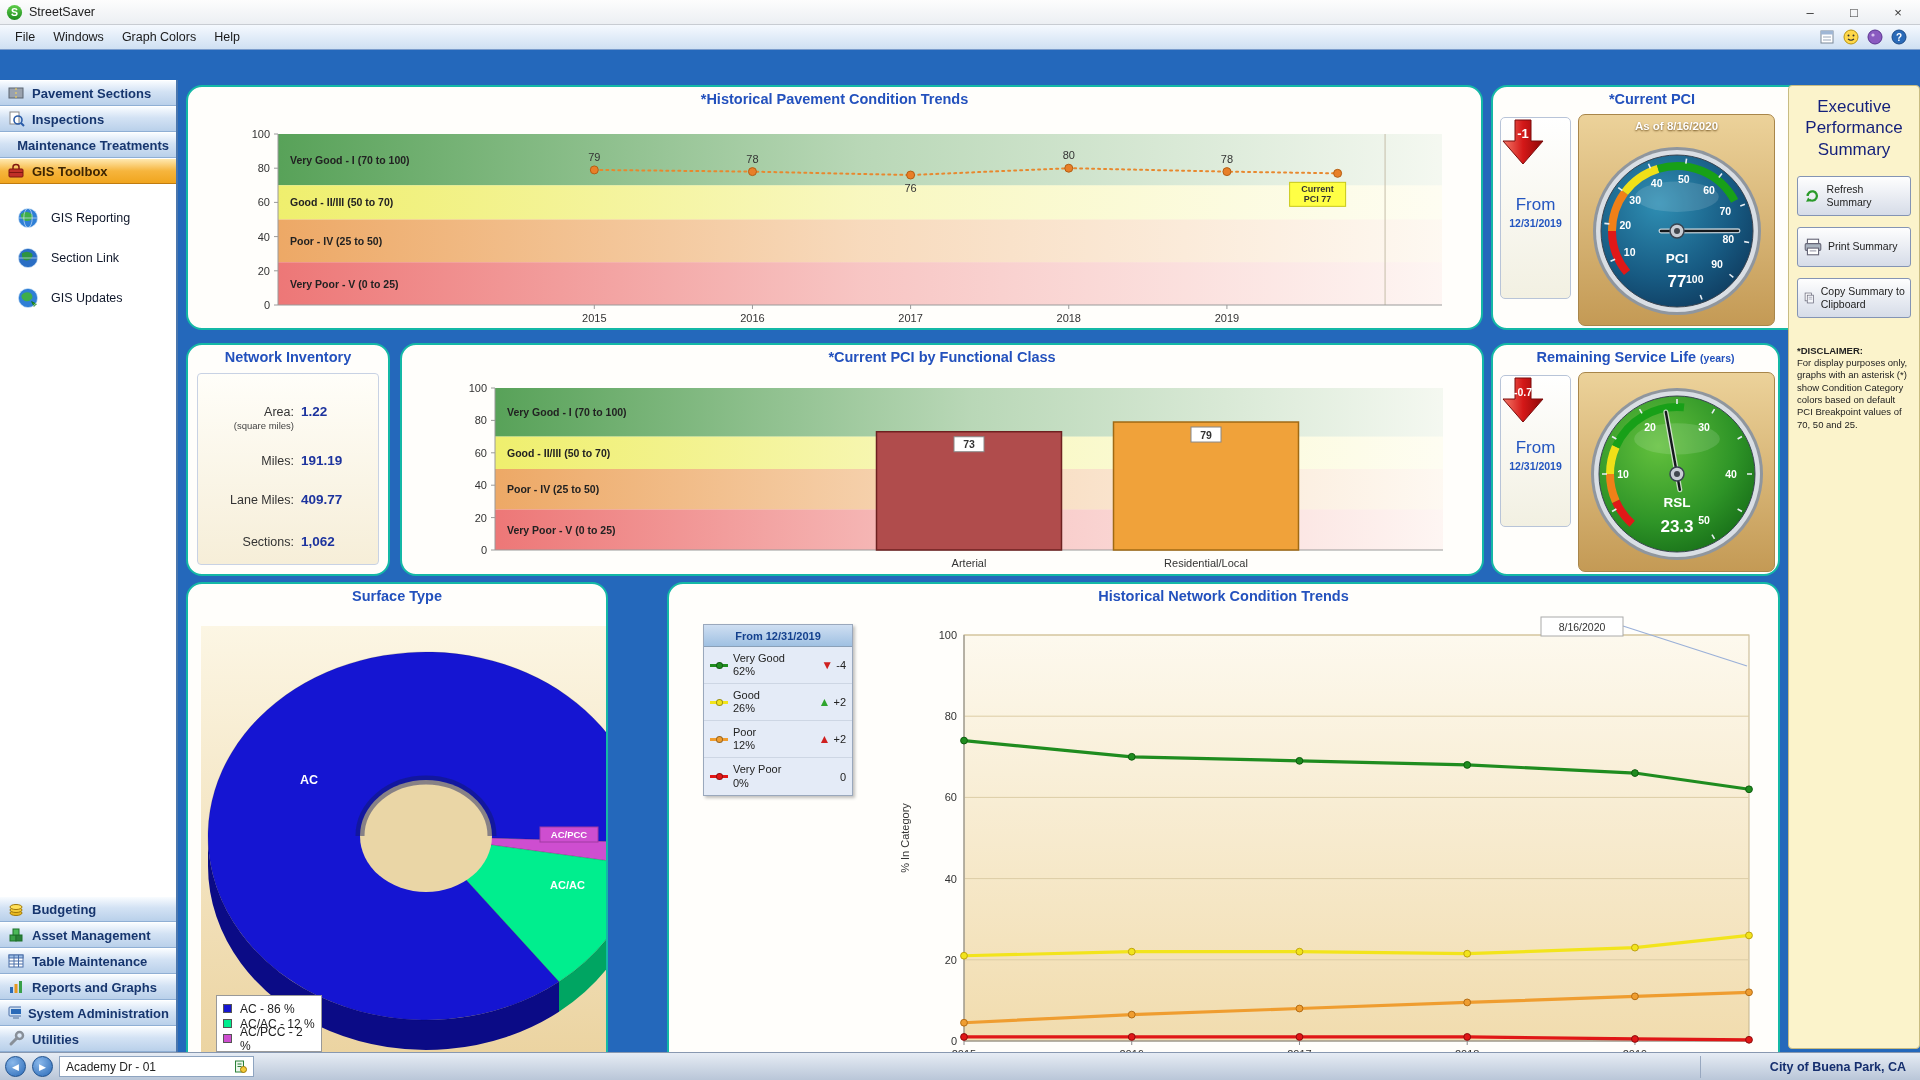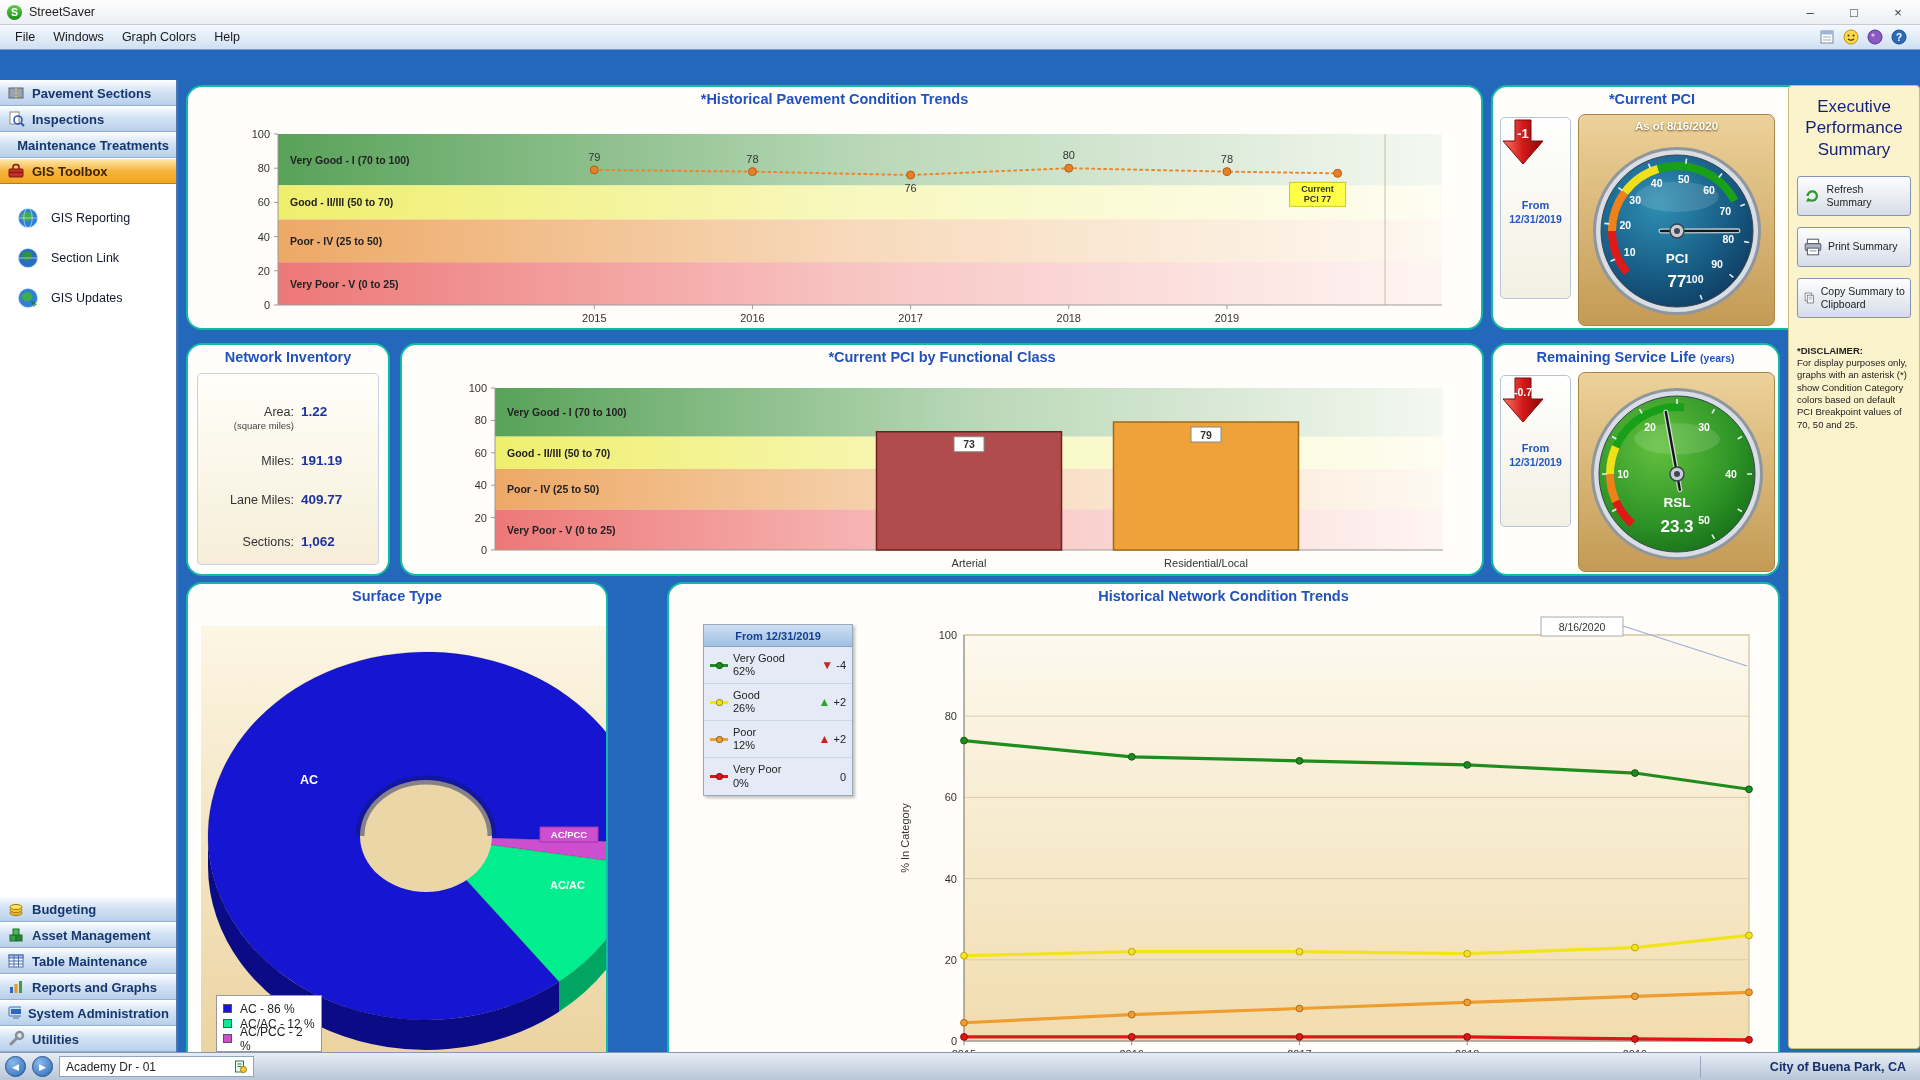--- a/index.html
+++ b/index.html
@@ -37,21 +37,21 @@
 
   
   .panel{position:absolute;background:#fffefb;border:2px solid #14b8a6;border-radius:16px;overflow:hidden;}
   .ptitle{position:absolute;top:4px;left:0;right:0;text-align:center;font-weight:bold;color:#2351bd;font-size:14.5px;z-index:5;}
   .ptitle-small{font-size:10.5px;}
   .panel svg{position:absolute;left:0;top:0;}
   svg text{font-family:"Liberation Sans",sans-serif;}
 
   
   .badge-box{position:absolute;width:71px;background:linear-gradient(#ffffff,#f2f0e2);border:1px solid #b8c4d8;border-radius:5px;display:flex;flex-direction:column;align-items:center;justify-content:center;gap:2px;}
-  .from-lbl{font-size:11px;font-weight:bold;color:#2456c0;margin-top:7px;}
+  .from-lbl{font-size:17px;font-weight:normal;color:#2456c0;margin-top:7px;}
   .from-date{font-size:10.5px;font-weight:bold;color:#2456c0;}
   .arr-txt{fill:#fff;font-weight:bold;font-size:13px;text-anchor:middle;}
   .arr-txt-sm{fill:#fff;font-weight:bold;font-size:10.5px;text-anchor:middle;}
   .gauge-box{position:absolute;background:linear-gradient(#ecd29a,#c49a55);border:1px solid #a8864a;border-radius:7px;text-align:center;}
   .gauge-box svg{position:static;}
   .asof{padding-top:5px;height:24px;font-size:11.5px;font-weight:bold;color:#fff;text-shadow:0 1px 2px rgba(90,60,10,.85);}
 
   
   .inv-box{position:absolute;left:9px;top:28px;right:9px;bottom:9px;border:1px solid #c8d2e4;background:linear-gradient(#fffef9,#f6eed8);border-radius:4px;padding-top:30px;}
   .inv-row{display:flex;align-items:baseline;}

